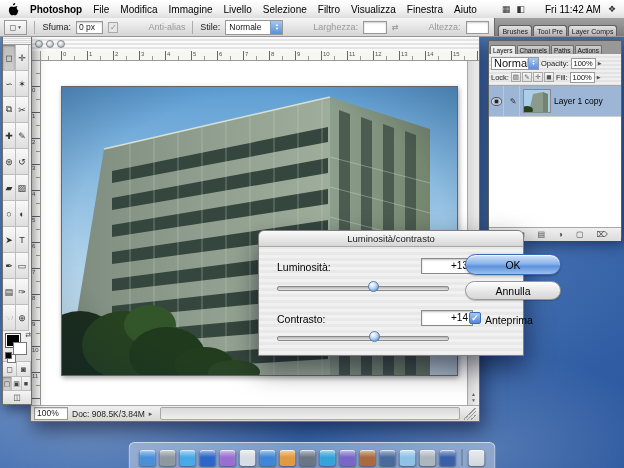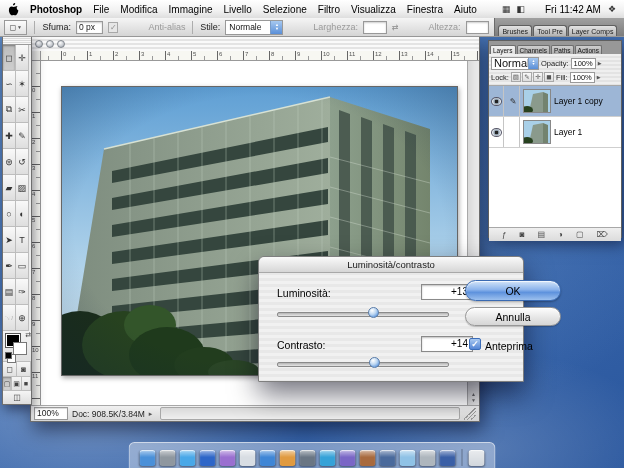--- a/index.html
+++ b/index.html
@@ -93,21 +93,21 @@
   .layers-list{background:#fff;height:141px;overflow:hidden;border-bottom:1px solid #a8a8a8;}
   .layer-row{display:flex;align-items:center;height:30px;border-bottom:1px solid #cfcfcf;gap:3px;background:#fff;}
   .layer-row.selected{background:#9db6d6;}
   .eye-cell{width:14px;height:100%;border-right:1px solid #c5c5c5;display:flex;align-items:center;justify-content:center;}
   .eye{width:9px;height:7px;border-radius:50%;background:radial-gradient(circle at 50% 50%,#222 28%,#7a8a9a 32%,#e8eef4 70%);border:1px solid #556;}
   .brush-cell{width:12px;height:100%;border-right:1px solid #c5c5c5;display:flex;align-items:center;justify-content:center;font-size:8px;color:#333;}
   .layer-thumb{width:26px;height:22px;border:1px solid #888;background:#fff;flex:0 0 auto;font-size:0;}
   .layer-name{font-size:8.5px;color:#000;white-space:nowrap;overflow:hidden;}
   .pbottom{height:13px;display:flex;align-items:center;justify-content:space-evenly;font-size:8px;color:#444;background:linear-gradient(#efefef,#dcdcdc);}
   
-  .dialog{position:absolute;left:258px;top:256px;width:266px;height:126px;background:repeating-linear-gradient(180deg,#f1f1f1 0 3px,#e8e8e8 3px 6px);border:1px solid #7f7f7f;border-radius:6px 6px 0 0;box-shadow:0 12px 28px rgba(0,0,20,.55);z-index:6;box-sizing:border-box;}
+  .dialog{position:absolute;left:258px;top:230px;width:266px;height:126px;background:repeating-linear-gradient(180deg,#f1f1f1 0 3px,#e8e8e8 3px 6px);border:1px solid #7f7f7f;border-radius:6px 6px 0 0;box-shadow:0 12px 28px rgba(0,0,20,.55);z-index:6;box-sizing:border-box;}
   .dtitle{position:absolute;left:0;top:0;right:0;height:15px;background:linear-gradient(#fafafa,#d6d6d6);border-bottom:1px solid #a8a8a8;border-radius:6px 6px 0 0;text-align:center;font-size:9.5px;line-height:15px;color:#1a1a1a;}
   .dlabel{position:absolute;font-size:10.5px;color:#000;white-space:nowrap;}
   .l-bright{left:18px;top:30px;} .l-contrast{left:18px;top:82px;} .l-preview{left:226px;top:83px;}
   .dfield{position:absolute;width:42px;height:14px;background:#fff;border:1px solid #8a8a8a;box-shadow:inset 0 1px 2px rgba(0,0,0,.25);font-size:10px;line-height:14px;text-align:right;padding:0 4px;color:#000;margin-left:16px;}
   .f1{left:146px;top:27px;} .f2{left:146px;top:79px;}
   .slider{position:absolute;left:18px;width:172px;height:12px;}
   .s1{top:50px;} .s2{top:100px;}
   .track{position:absolute;left:0;right:0;top:5px;height:3px;background:linear-gradient(#b4b4b4,#e6e6e6);border:1px solid #8a8a8a;border-radius:2px;}
   .thumb{position:absolute;top:0;width:11px;height:11px;border-radius:50%;background:radial-gradient(circle at 35% 28%,#ffffff,#bdd7f2 45%,#6b9fe0 78%,#4a7fc8);border:1px solid #5a7ca8;box-sizing:border-box;}
   button{font-family:"Liberation Sans",sans-serif;}
@@ -394,33 +394,20 @@
           </span>
           <span class="brush-cell">✎</span>
           <span class="layer-thumb"><svg viewBox="0 0 26 22" width="26" height="22">
               <rect width="26" height="22" fill="#a9d0e8"></rect>
               <polygon points="9,4 19,2 19,22 5,22" fill="#8a9a8c"></polygon>
               <polygon points="19,2 24,4 24,22 19,22" fill="#73836f"></polygon>
               <ellipse cx="3" cy="20" rx="6" ry="4" fill="#27411f"></ellipse>
             </svg></span>
           <span class="layer-name">Layer 1 copy</span>
         </div>
-        <div class="layer-row">
-          <span class="eye-cell">
-            <span class="eye"></span>
-          </span>
-          <span class="brush-cell"></span>
-          <span class="layer-thumb"><svg viewBox="0 0 26 22" width="26" height="22">
-              <rect width="26" height="22" fill="#a9d0e8"></rect>
-              <polygon points="9,4 19,2 19,22 5,22" fill="#8a9a8c"></polygon>
-              <polygon points="19,2 24,4 24,22 19,22" fill="#73836f"></polygon>
-              <ellipse cx="3" cy="20" rx="6" ry="4" fill="#27411f"></ellipse>
-            </svg></span>
-          <span class="layer-name">Layer 1</span>
-        </div>
       </div>
     <div class="pbottom">
         <span class="pb-ic">ƒ</span>
         <span class="pb-ic">◙</span>
         <span class="pb-ic">▤</span>
         <span class="pb-ic">◑</span>
         <span class="pb-ic">▢</span>
         <span class="pb-ic">⌦</span>
       </div>
   </div>

